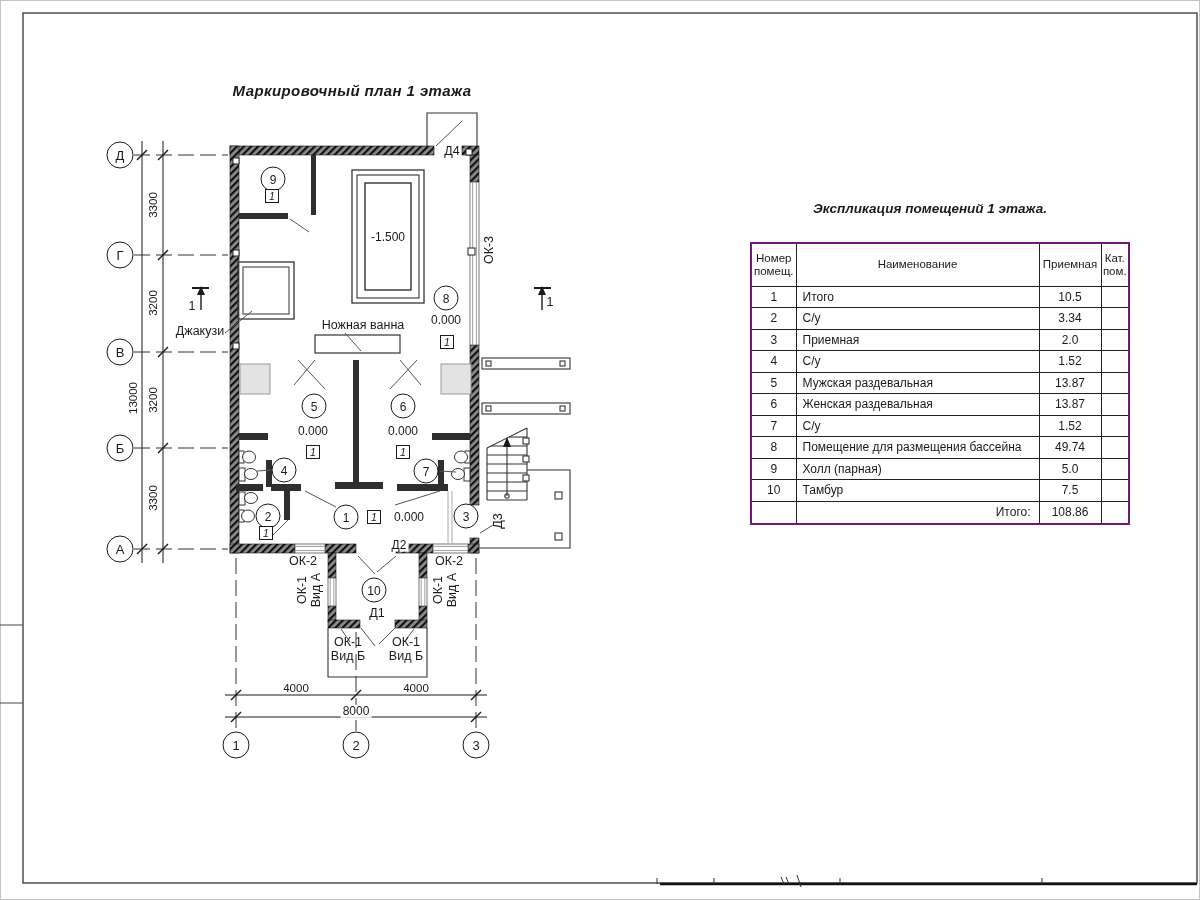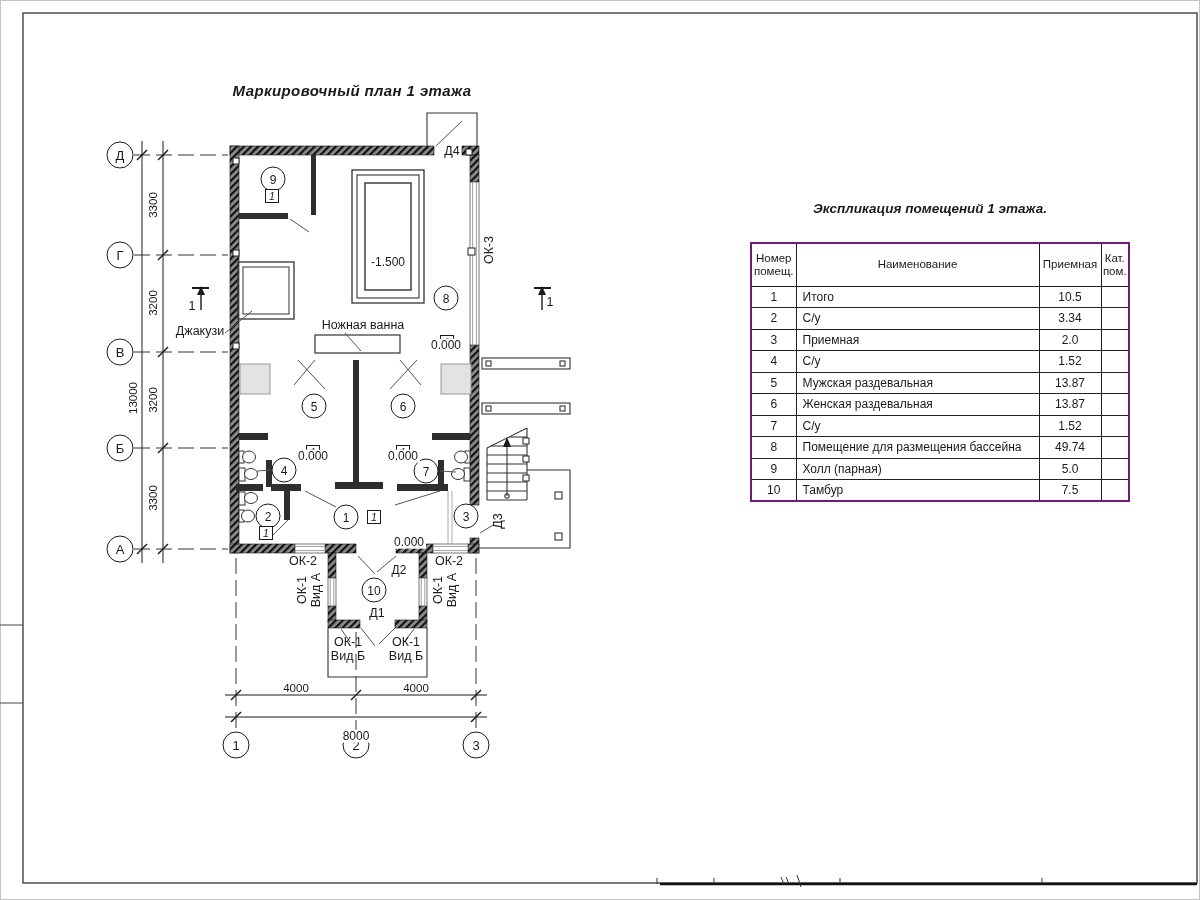--- a/index.html
+++ b/index.html
@@ -8,21 +8,21 @@
   html,body{margin:0;padding:0;background:#9a9a9a;}
   .sheet{position:relative;width:1200px;height:900px;background:#ffffff;overflow:hidden;
          font-family:"Liberation Sans",sans-serif;color:var(--ink);}
   .sheet svg{position:absolute;left:0;top:0;}
   .lbl{position:absolute;transform:translate(-50%,-50%);white-space:nowrap;font-size:12.5px;line-height:1.05;}
   .rot{transform:translate(-50%,-50%) rotate(-90deg);}
   .u{}
   .title{font-size:15px;font-style:italic;font-weight:bold;letter-spacing:.4px;}
   .ttitle{font-size:13.5px;font-style:italic;font-weight:bold;}
   .dim{font-size:11.5px;}
-  .elev{font-size:12px;background:#fff;padding:0 2px;margin-top:25px;}
+  .elev{font-size:12px;background:#fff;padding:0 2px;}
   .bub{position:absolute;width:27px;height:27px;border:1.3px solid var(--ink);border-radius:50%;
        background:#fff;display:flex;align-items:center;justify-content:center;font-size:13px;
        transform:translate(-50%,-50%);box-sizing:border-box;}
   .rc{width:25px;height:25px;font-size:12px;}
   .mk{position:absolute;width:14px;height:14px;border:1.2px solid var(--ink);background:#fff;
       display:flex;align-items:center;justify-content:center;font-style:italic;font-size:10.5px;
       transform:translate(-50%,-50%);box-sizing:border-box;}
   .expl{position:absolute;left:750px;top:242px;width:378px;border-collapse:collapse;table-layout:fixed;
         border:2px solid #701a75;}
   .expl td,.expl th{border:1px solid #222;font-weight:normal;font-size:12px;padding:0;overflow:hidden;}
@@ -455,16 +455,22 @@
           <td class="name">Холл (парная)</td>
           <td class="area">5.0</td>
           <td></td>
         </tr>
     <tr style="height:21.5px">
           <td class="num">10</td>
           <td class="name">Тамбур</td>
           <td class="area">7.5</td>
           <td></td>
         </tr>
+    <tr style="height:23px">
+      <td></td>
+      <td class="total-lbl">Итого:</td>
+      <td class="area">108.86</td>
+      <td></td>
+    </tr>
   </tbody>
     </table>
 
 </div>
 
 </body></html>

